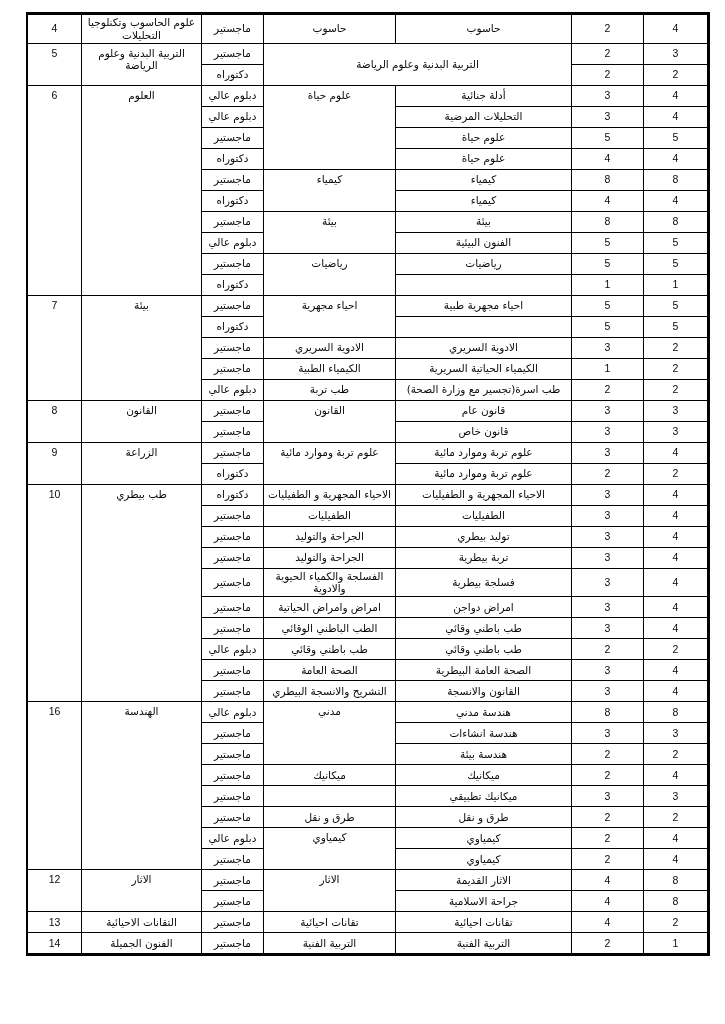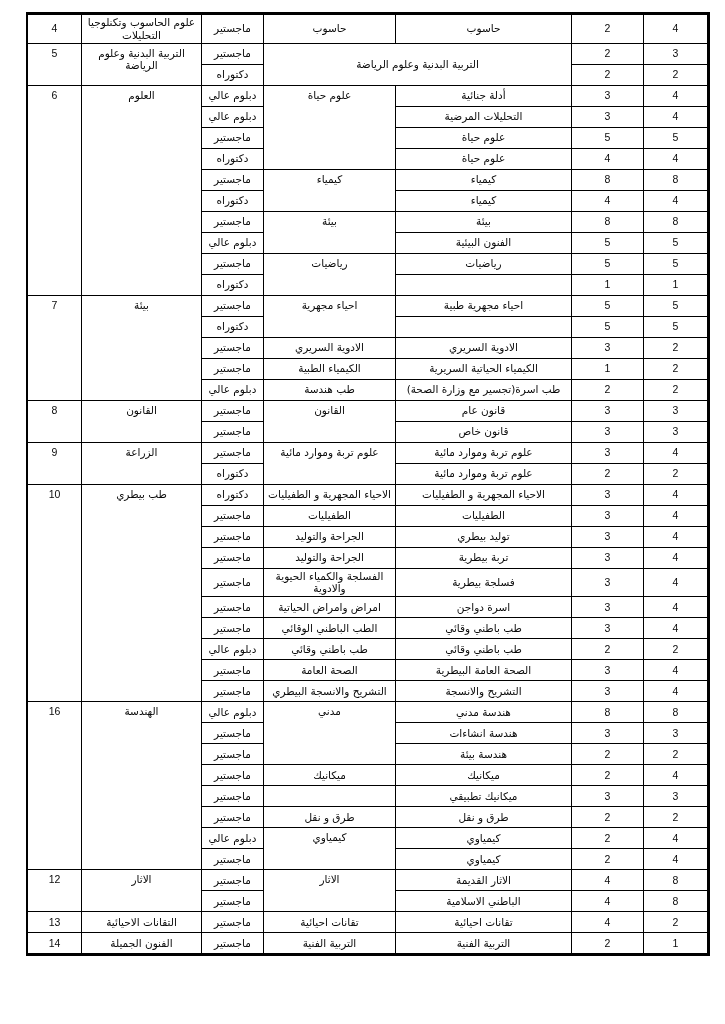--- a/index.html
+++ b/index.html
@@ -217,21 +217,21 @@
             <td class="num">2</td>
             <td class="num">1</td>
             <td>الكيمياء الحياتية السريرية</td>
             <td>الكيمياء الطبية</td>
             <td>ماجستير</td>
           </tr>
           <tr style="height: 21px;">
             <td class="num">2</td>
             <td class="num">2</td>
             <td>طب اسرة(تجسير مع وزارة الصحة)</td>
-            <td>طب هندسة</td>
+            <td>طب تربة</td>
             <td>دبلوم عالي</td>
           </tr>
           <tr style="height: 21px;">
             <td class="num">3</td>
             <td class="num">3</td>
             <td>قانون عام</td>
             <td rowspan="2" class="grp">القانون</td>
             <td>ماجستير</td>
             <td rowspan="2" class="grp">القانون</td>
             <td rowspan="2" class="idx grp">8</td>
@@ -290,21 +290,21 @@
           <tr style="height: 21px;">
             <td class="num">4</td>
             <td class="num">3</td>
             <td>فسلجة بيطرية</td>
             <td>الفسلجة والكمياء الحيوية والادوية</td>
             <td>ماجستير</td>
           </tr>
           <tr style="height: 21px;">
             <td class="num">4</td>
             <td class="num">3</td>
-            <td>اسرة دواجن</td>
+            <td>امراض دواجن</td>
             <td>امراض وامراض الحياتية</td>
             <td>ماجستير</td>
           </tr>
           <tr style="height: 21px;">
             <td class="num">4</td>
             <td class="num">3</td>
             <td>طب باطني وقائي</td>
             <td>الطب الباطني الوقائي</td>
             <td>ماجستير</td>
           </tr>
@@ -318,21 +318,21 @@
           <tr style="height: 21px;">
             <td class="num">4</td>
             <td class="num">3</td>
             <td>الصحة العامة البيطرية</td>
             <td>الصحة العامة</td>
             <td>ماجستير</td>
           </tr>
           <tr style="height: 21px;">
             <td class="num">4</td>
             <td class="num">3</td>
-            <td>التشريح والانسجة</td>
+            <td>القانون والانسجة</td>
             <td>التشريح والانسجة البيطري</td>
             <td>ماجستير</td>
           </tr>
           <tr style="height: 21px;">
             <td class="num">8</td>
             <td class="num">8</td>
             <td>هندسة مدني</td>
             <td rowspan="3" class="grp">مدني</td>
             <td>دبلوم عالي</td>
             <td rowspan="8" class="grp">الهندسة</td>
@@ -389,21 +389,21 @@
             <td class="num">4</td>
             <td>الاثار القديمة</td>
             <td rowspan="2" class="grp">الاثار</td>
             <td>ماجستير</td>
             <td rowspan="2" class="grp">الاثار</td>
             <td rowspan="2" class="idx grp">12</td>
           </tr>
           <tr style="height: 21px;">
             <td class="num">8</td>
             <td class="num">4</td>
-            <td>الباطني الاسلامية</td>
+            <td>جراحة الاسلامية</td>
             <td>ماجستير</td>
           </tr>
           <tr style="height: 21px;">
             <td class="num">2</td>
             <td class="num">4</td>
             <td>تقانات احيائية</td>
             <td>تقانات احيائية</td>
             <td>ماجستير</td>
             <td rowspan="1">التقانات الاحيائية</td>
             <td rowspan="1" class="idx">13</td>

